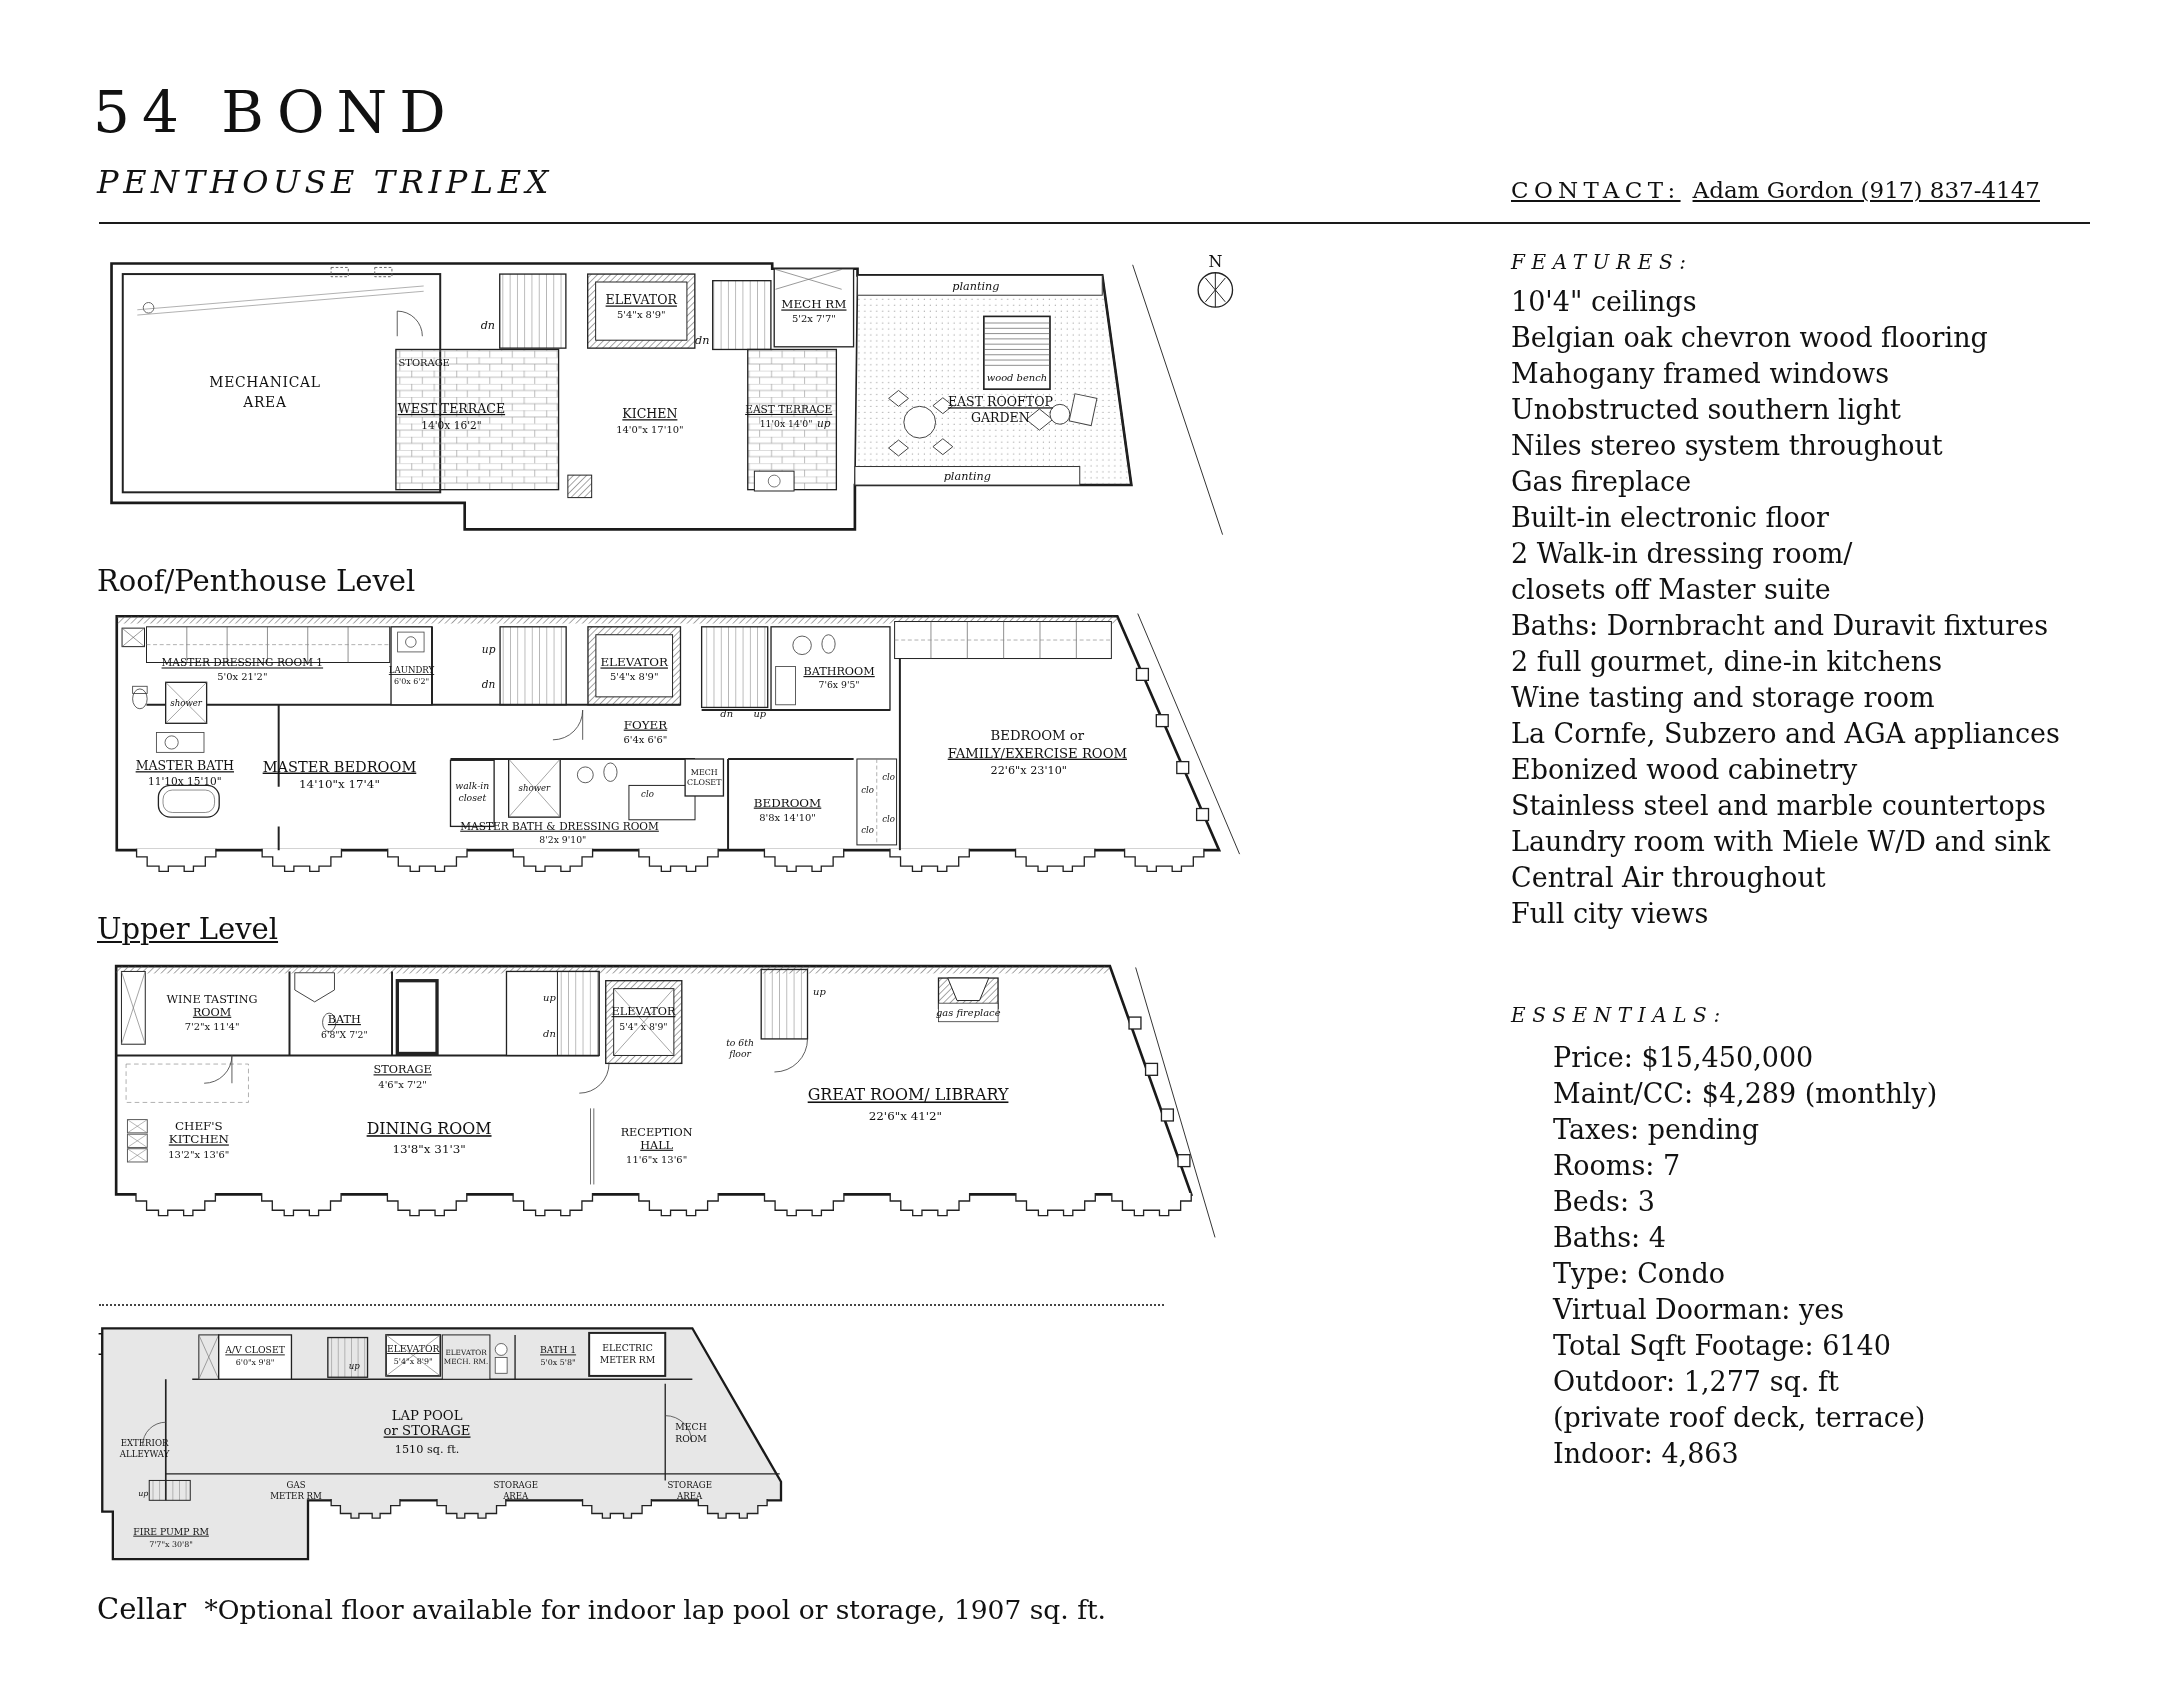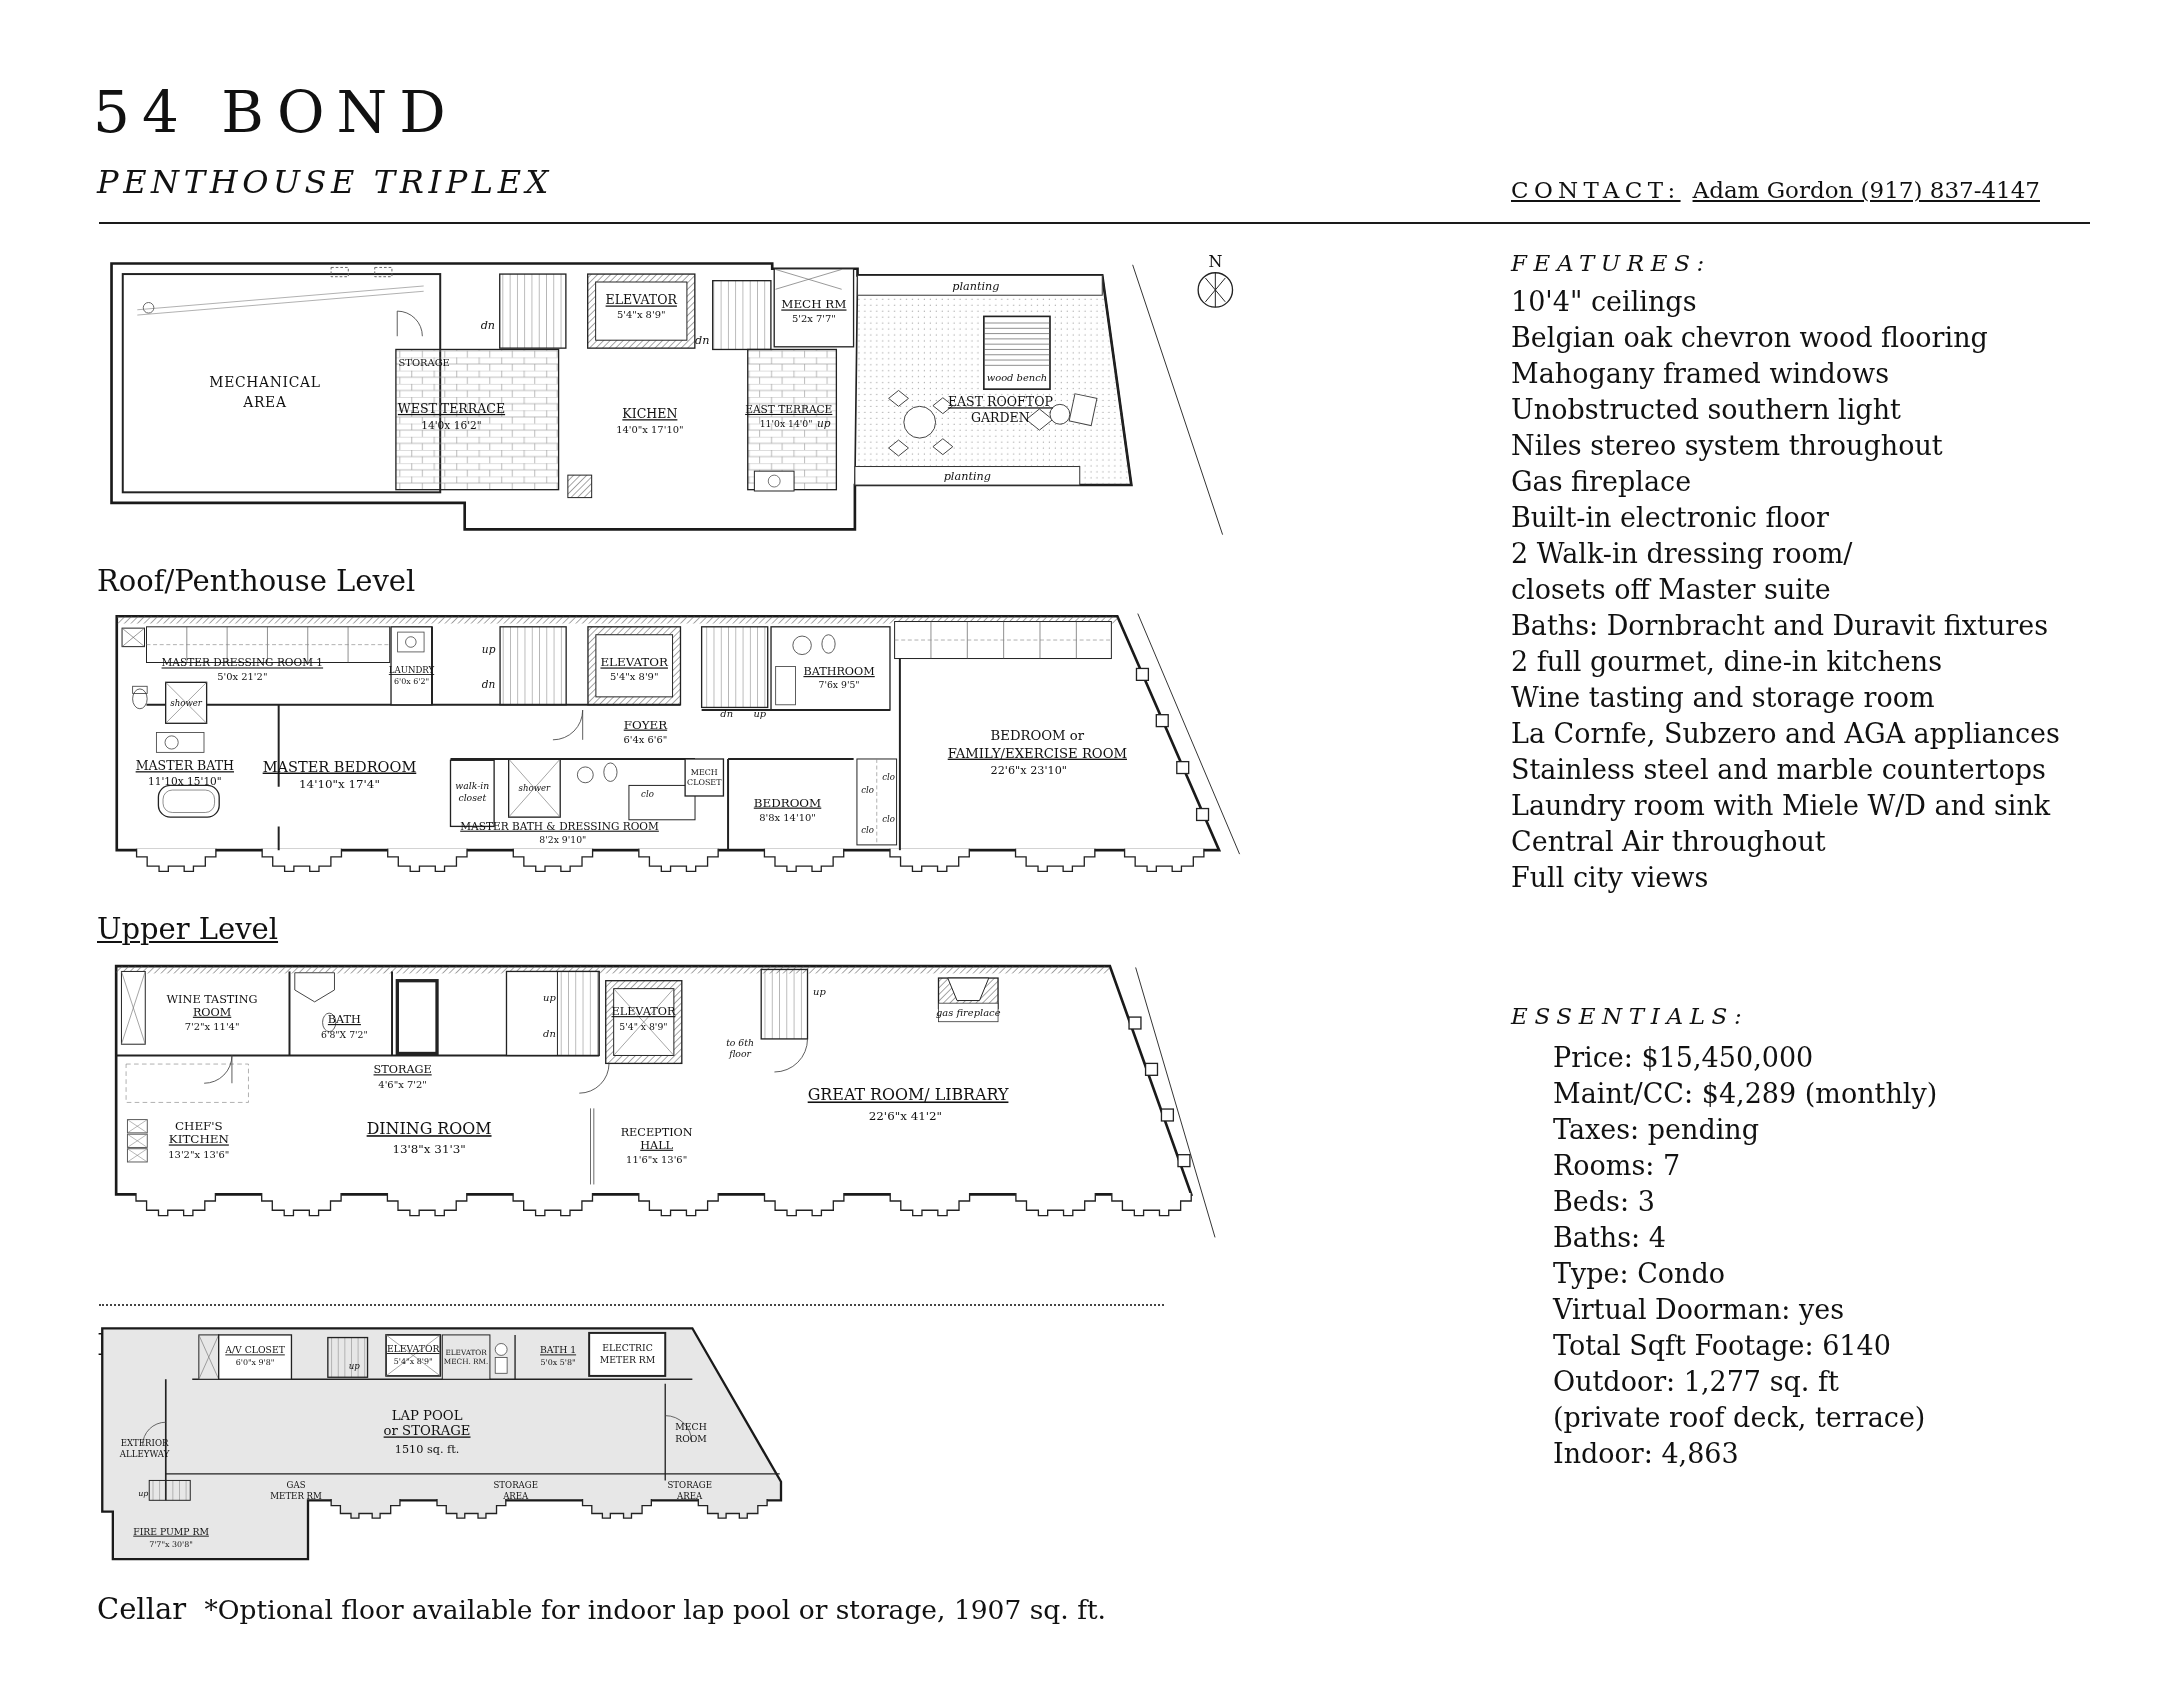--- a/index.html
+++ b/index.html
@@ -8,21 +8,21 @@
     width:2183px; height:1687px; position:relative; background:#ffffff;
     font-family:"DejaVu Serif", serif; color:#111;
   }
   .abs { position:absolute; }
   .title { font-size:58px; letter-spacing:12px; font-weight:normal; }
   .subtitle { font-size:32px; font-style:italic; letter-spacing:4.6px; }
   .contact { font-size:23px; white-space:nowrap; }
   .contact .clabel { letter-spacing:5.3px; margin-right:12px; }
   .rule { border-top:2px solid #1a1a1a; }
   .dotted { border-top:2px dotted #444; }
-  .side-title { font-size:23px; font-style:italic; letter-spacing:6.6px; }
+  .side-title { font-size:20px; font-style:italic; letter-spacing:6.6px; }
   .side-list { font-size:27px; line-height:36px; white-space:nowrap; }
   .caption { font-size:29px; }
   .cellar-note { font-size:26.5px; margin-left:18.5px; }
   svg text { font-family:"DejaVu Serif", serif; fill:#111; }
   svg { display:block; }
 </style>
 </head>
 <body>
 
 <div class="abs" style="left:0;top:0;width:2183px;">
@@ -43,20 +43,21 @@
     <div>Unobstructed southern light</div>
     <div>Niles stereo system throughout</div>
     <div>Gas fireplace</div>
     <div>Built-in electronic floor</div>
     <div>2 Walk-in dressing room/</div>
     <div>closets off Master suite</div>
     <div>Baths: Dornbracht and Duravit fixtures</div>
     <div>2 full gourmet, dine-in kitchens</div>
     <div>Wine tasting and storage room</div>
     <div>La Cornfe, Subzero and AGA appliances</div>
+    <div>Ebonized wood cabinetry</div>
     <div>Stainless steel and marble countertops</div>
     <div>Laundry room with Miele W/D and sink</div>
     <div>Central Air throughout</div>
     <div>Full city views</div>
   </div>
   <div class="abs side-title" style="left:1511px;top:1003px;">ESSENTIALS:</div>
   <div class="abs side-list" style="left:1511px;top:1040px;margin-left:42px;">
     <div>Price: $15,450,000</div>
     <div>Maint/CC: $4,289 (monthly)</div>
     <div>Taxes: pending</div>

